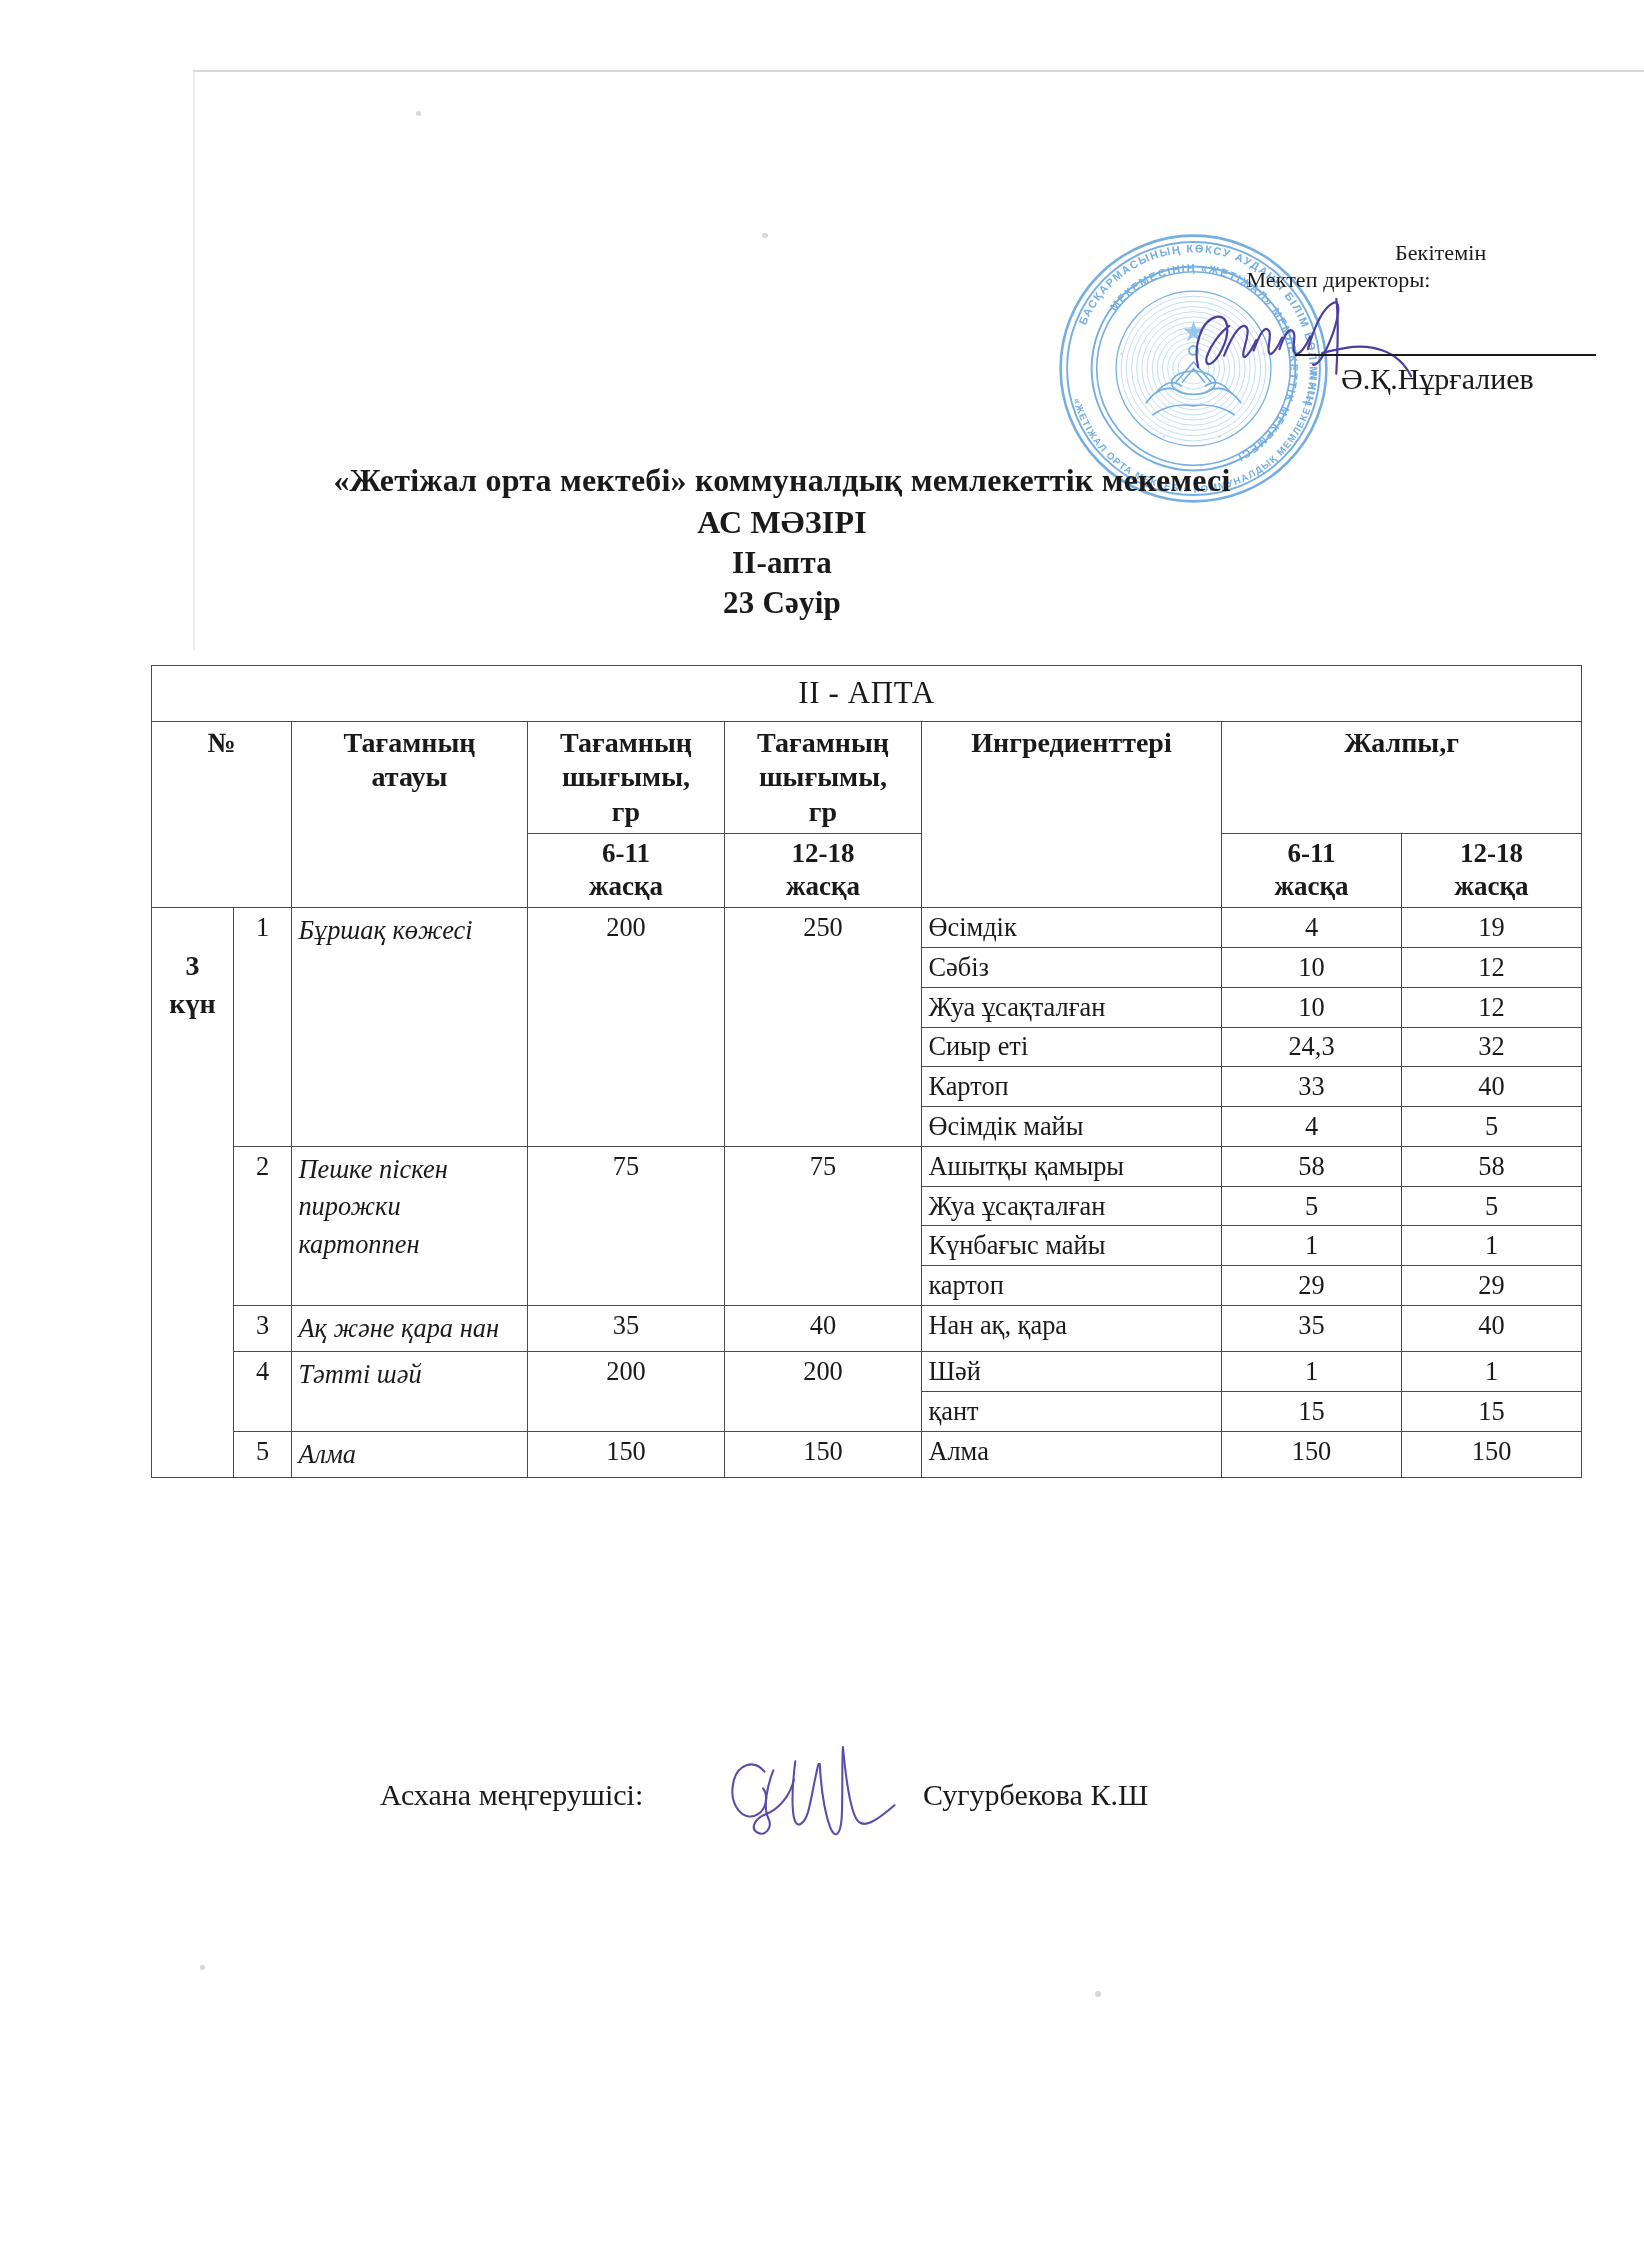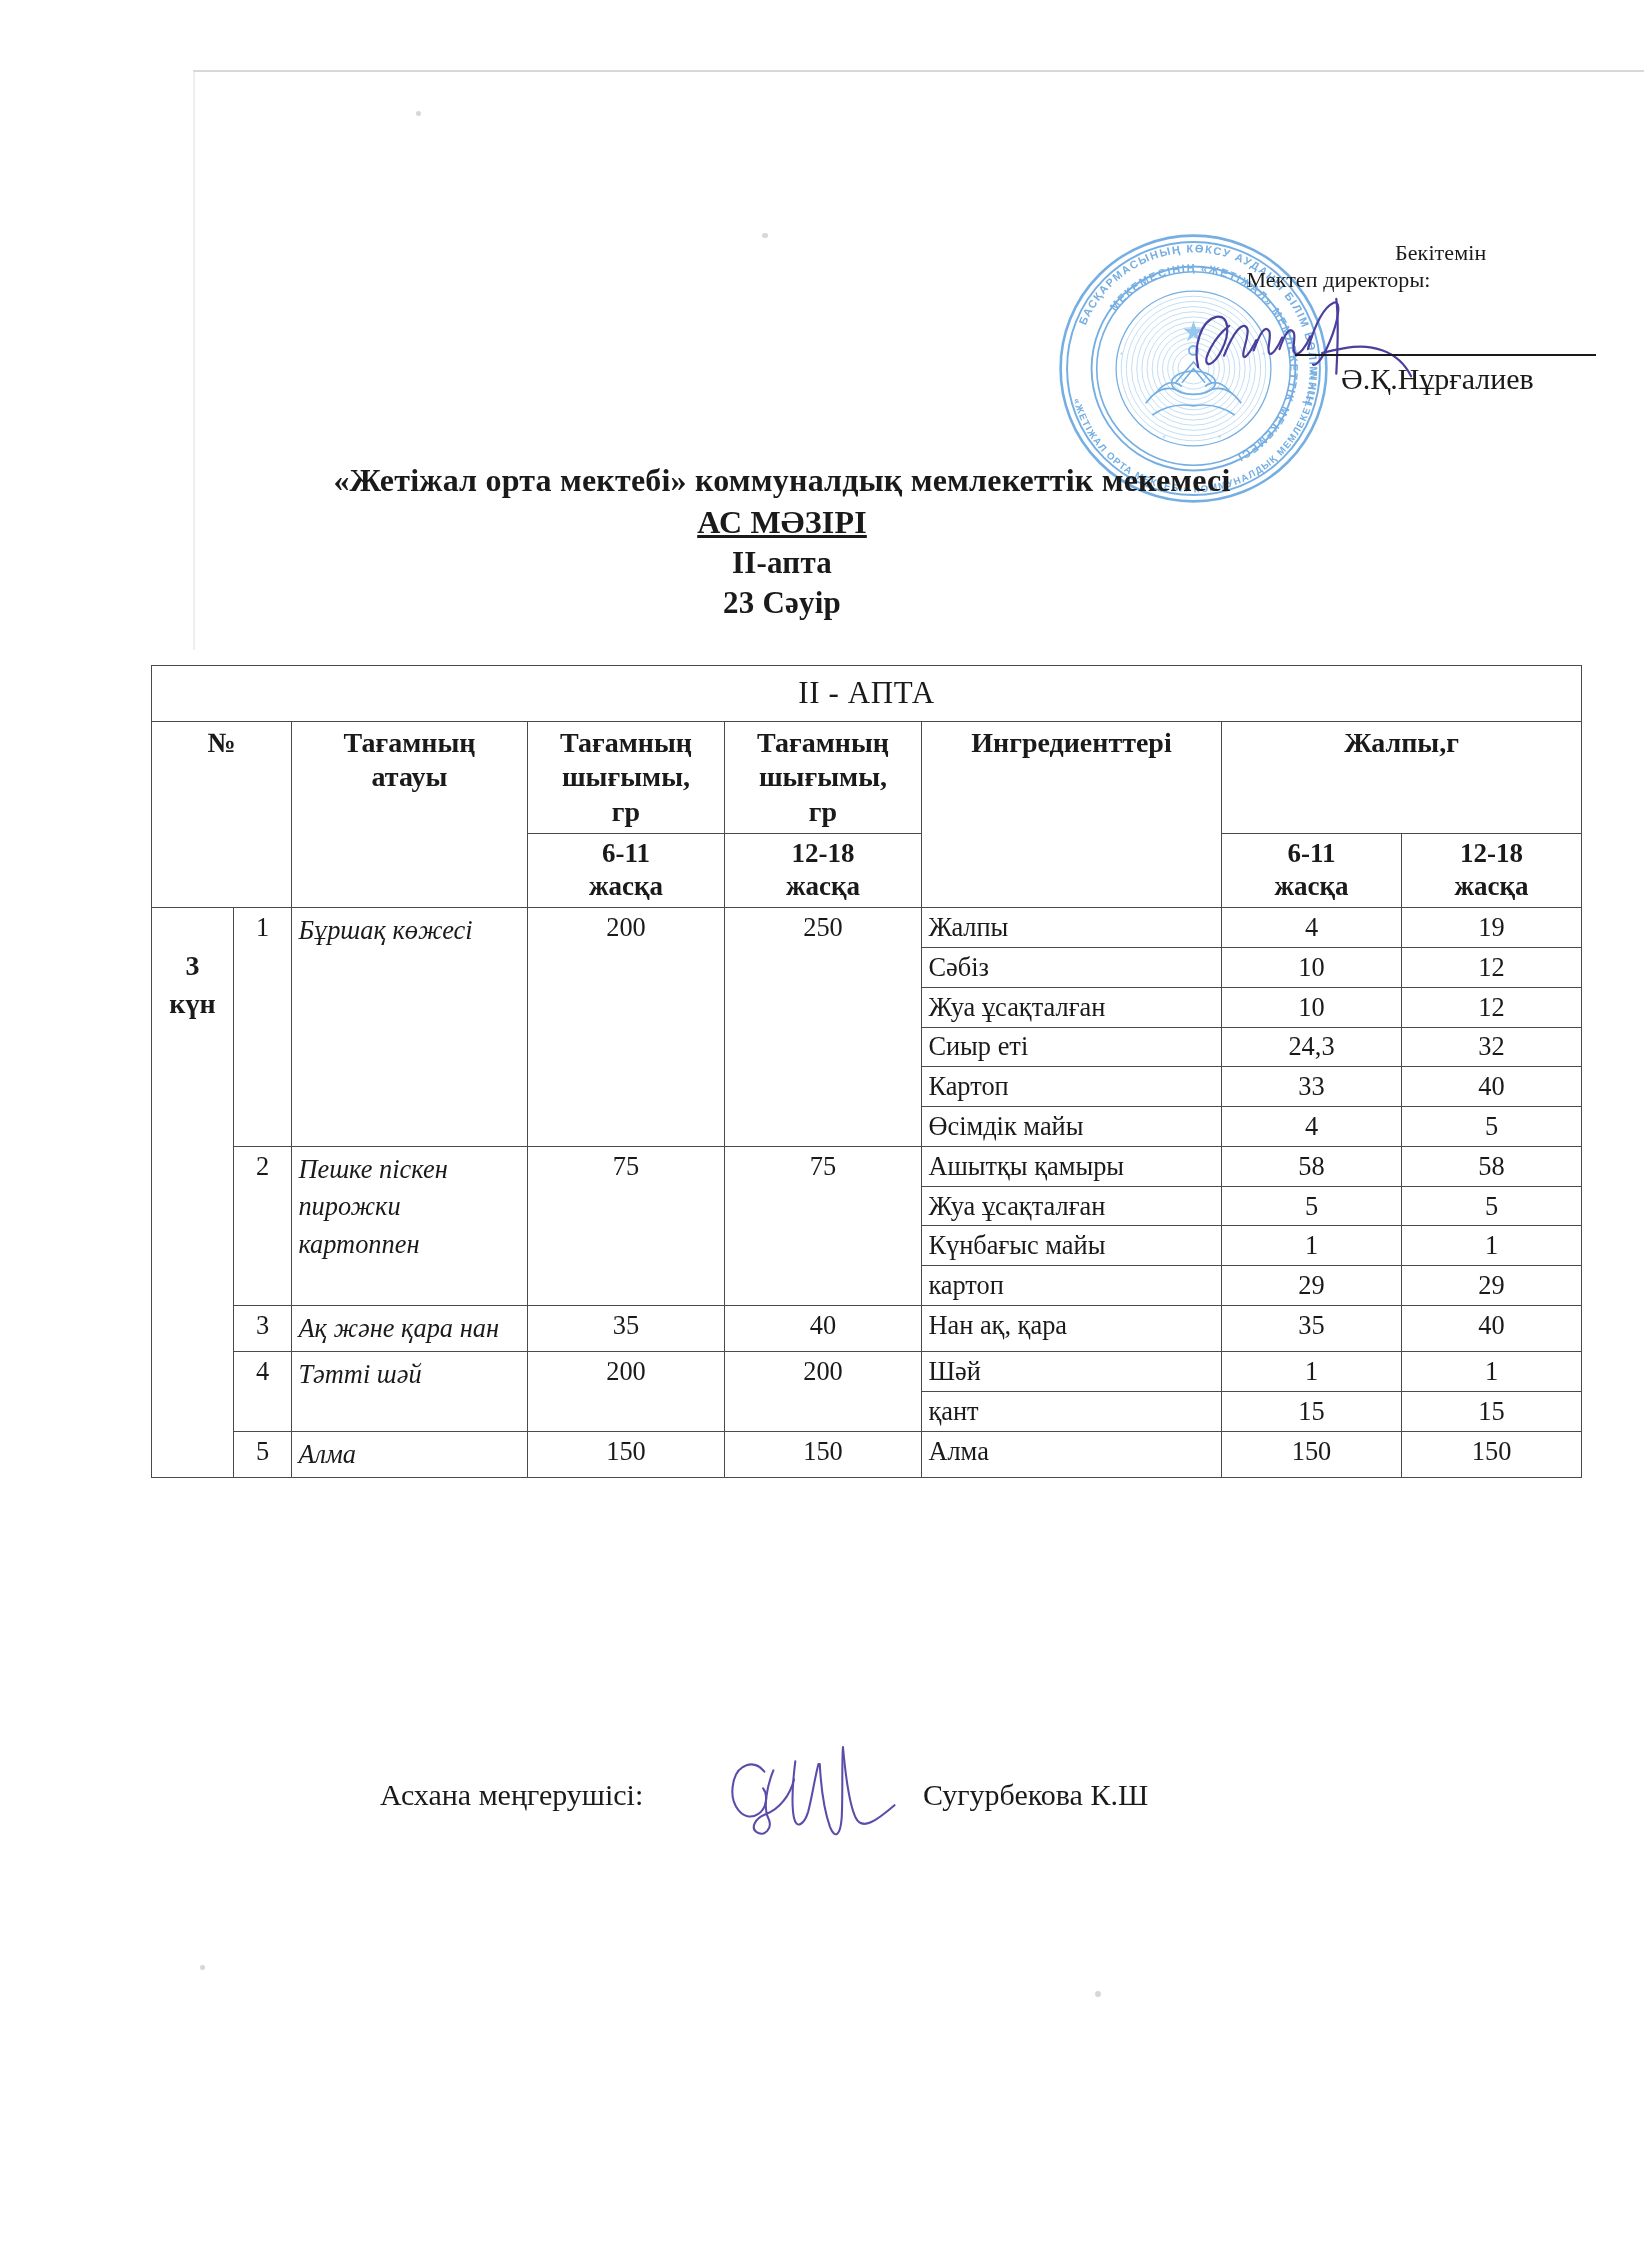--- a/index.html
+++ b/index.html
@@ -96,21 +96,21 @@
     width: 1564px;
     text-align: center;
   }
   .doc-titles div {
     font-weight: bold;
     line-height: 1.30;
     letter-spacing: 0.2px;
   }
   .t-org    { font-size: 32px; }
   .t-year   { font-size: 32px; }
-  .t-menu   { font-size: 32px; letter-spacing: 0.6px; text-decoration: underline; }
+  .t-menu   { font-size: 32px; letter-spacing: 0.6px; }
   .t-week   { font-size: 31px; }
   .t-date   { font-size: 31px; }
 
   
   .menu-table {
     position: absolute;
     left: 151px;
     top: 665px;
     width: 1431px;
     border-collapse: collapse;
@@ -317,21 +317,21 @@
         <td class="hdr-sub">12-18<br>жасқа</td>
         <td class="hdr-sub">6-11<br>жасқа</td>
         <td class="hdr-sub">12-18<br>жасқа</td>
       </tr>
       <tr>
         <td class="daycell" rowspan="14">3<br>күн</td>
         <td class="num" rowspan="6">1</td>
         <td class="dish" rowspan="6">Бұршақ көжесі</td>
         <td class="c" rowspan="6">200</td>
         <td class="c" rowspan="6">250</td>
-        <td class="ing">Жалпы</td>
+        <td class="ing">Өсімдік</td>
         <td class="qty">4</td>
         <td class="qty">19</td>
       </tr>
       <tr>
         <td class="ing">Сәбіз</td>
         <td class="qty">10</td>
         <td class="qty">12</td>
       </tr>
       <tr>
         <td class="ing">Жуа ұсақталған</td>

